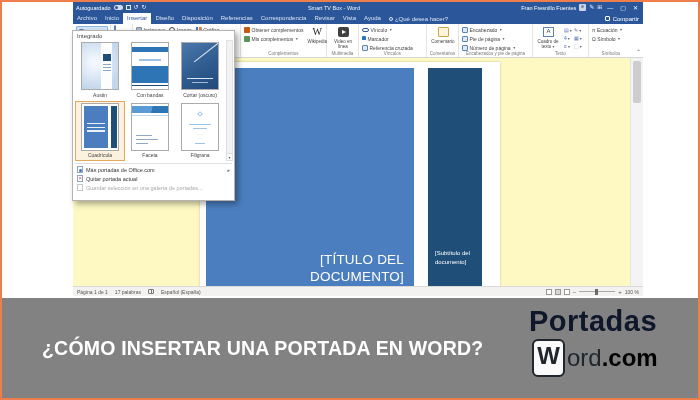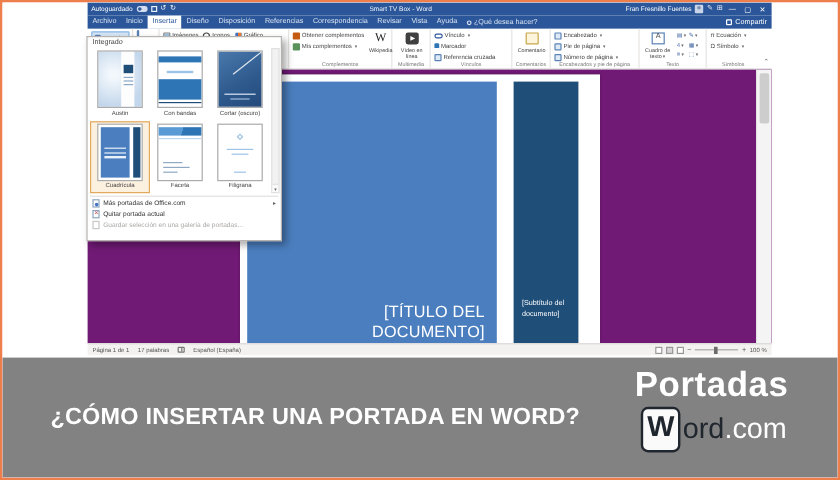--- a/index.html
+++ b/index.html
@@ -71,21 +71,21 @@
   .bi-comment { background:#FDF4DC; border:1px solid #C9A64A; border-radius:1px; }
   .bi-textbox { background:#fff; border:1px solid #5B82B5; position:relative; }
   .bi-textbox::after { content:"A"; position:absolute; left:3px; top:0.5px; font-size:6px; color:#444; }
   .col { display:flex; flex-direction:column; justify-content:flex-start; gap:1px; }
   .row { display:flex; gap:4px; }
   .mini-grid { display:grid; grid-template-columns:repeat(2,10px); grid-auto-rows:8px; gap:0; margin-left:2px; }
   .mini { font-size:5px; color:#4E6FA8; line-height:8px; }
   .ribbon-collapse { position:absolute; right:2px; bottom:2px; font-size:6px; color:#666; line-height:6px; }
 
   
-  .doc-area { position:absolute; left:0; top:56px; right:0; height:228px; background:#701a75; overflow:hidden; }
+  .doc-area { position:absolute; left:0; top:56px; right:0; height:228px; background:#fef9c3; overflow:hidden; }
   .page { position:absolute; left:127px; top:4px; width:300px; bottom:-6px; background:#fff;
     box-shadow:0 0 2px rgba(0,0,0,.25); }
   .cover-main { position:absolute; left:6px; top:6px; width:208px; bottom:0; background:#4A7EBE; }
   .cover-title { position:absolute; right:10px; bottom:6px; left:28px; text-align:right;
     color:#fff; font-size:13.5px; line-height:1.3; font-weight:400; letter-spacing:0.2px; }
   .cover-side { position:absolute; left:228px; top:6px; width:54px; bottom:0; background:#1F4E79; }
   .cover-subtitle { position:absolute; left:7px; right:3px; bottom:24px; color:#fff;
     font-size:6px; line-height:1.6; }
   .vscroll { position:absolute; right:0; top:0; bottom:0; width:13px; background:#F4F4F4; border-left:1px solid #E3E3E3; }
   .vscroll-thumb { position:absolute; left:2px; top:3px; width:8px; height:42px; background:#CDCDCD; border-radius:2px; }
@@ -148,28 +148,28 @@
   .mi-icn.globe::after { content:""; position:absolute; left:1px; top:2px; width:3px; height:3px; border-radius:50%; background:#4472C4; }
   .mi-icn.remove::after { content:"×"; position:absolute; left:0.5px; top:-1.5px; font-size:6px; color:#C0504D; }
   .mi-icn.disabled { border-color:#C9C7C5; }
   .mi-sub { margin-left:auto; font-size:5px; color:#666; }
 
   
   #banner { position:absolute; left:0; top:296px; width:696px; height:100px; background:#828282; }
   .banner-title { position:absolute; left:40px; top:50%; transform:translateY(-50%);
     color:#fff; font-size:19.5px; font-weight:bold; letter-spacing:0.2px; white-space:nowrap; }
   .logo { position:absolute; right:2px; top:6px; width:206px; text-align:center; }
-  .logo-line1 { font-size:29px; font-weight:600; color:#ffffff; line-height:34px; letter-spacing:0.5px; }
+  .logo-line1 { font-size:29px; font-weight:600; color:#0f172a; line-height:34px; letter-spacing:0.5px; }
   .logo-line2 { display:flex; align-items:center; justify-content:center; margin-top:1px; }
   .logo-para { font-size:24px; font-weight:500; color:#F2814D; }
   .logo-wbox { border:2.5px solid #20262E; border-radius:6px; background:#FAFAFA;
     padding:4px 3px 5px; margin:0 2px 0 4px; line-height:22px; }
   .logo-w { font-size:24px; font-weight:bold; color:#20262E; }
   .logo-ord { font-size:24px; font-weight:500; color:#20262E; }
-  .logo-com { font-size:24px; font-weight:400; color:#ffffff; }
+  .logo-com { font-size:24px; font-weight:700; color:#000000; }
 </style>
 </head>
 <body>
 
 <div id="stage">
 
   <div id="top-area">
 
     <div id="word-window">
 

